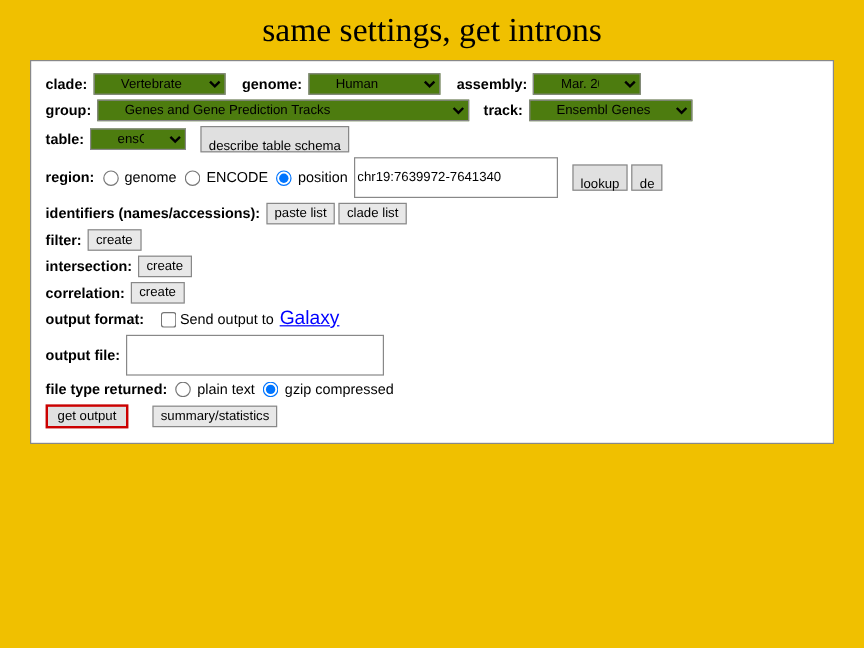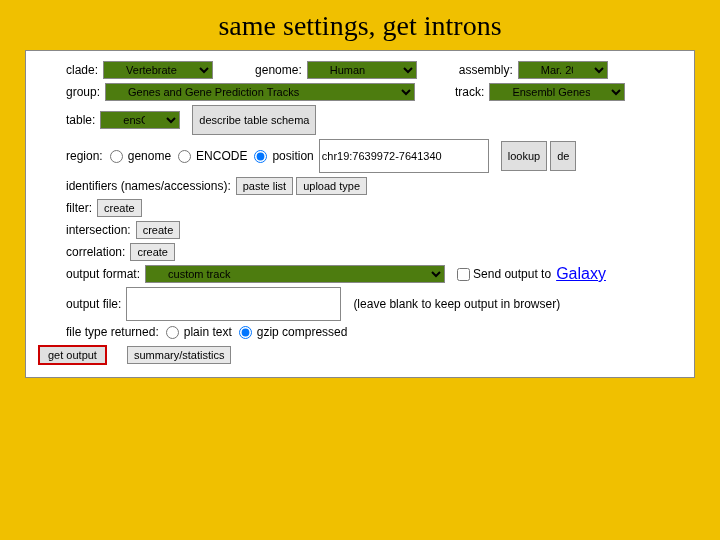--- a/index.html
+++ b/index.html
@@ -31,24 +31,23 @@
       font-family: Arial, sans-serif;
     }
     .form-row {
       display: flex;
       align-items: center;
       flex-wrap: wrap;
       margin-bottom: 4px;
       gap: 3px;
     }
     .label {
-      font-weight: normal;
+      font-weight: bold;
       margin-right: 2px;
       white-space: nowrap;
-      margin-left: 28px;
     }
     .label-normal {
       font-weight: normal;
       margin-right: 2px;
       white-space: nowrap;
     }
     select {
       font-size: 11px;
       padding: 0 18px;
       height: 18px;
@@ -59,25 +58,25 @@
       font-size: 11px;
       height: 24px;
       border: 1px solid #888;
       padding: 16px 2px;
     }
     input[type="radio"] {
       margin: 0 2px;
     }
     .btn {
       font-size: 11px;
-      padding: 0 6px;
+      padding: 10px 6px;
       border: 1px solid #888;
       background: #e0e0e0;
       cursor: pointer;
-      height: 30px;
+      height: 18px;
     }
     .btn-red-border {
       font-size: 11px;
       padding: 1px 8px;
       border: 2px solid #cc0000;
       background: #e0e0e0;
       cursor: pointer;
       height: 20px;
       font-weight: normal;
     }
@@ -162,54 +161,50 @@
     <span class="label-normal">position</span>
     <input type="text" class="position-input" value="chr19:7639972-7641340" style="">
     <span style="width:6px"></span>
     <button class="btn">lookup</button>
     <button class="btn">de</button>
   </div>
 
   <div class="form-row">
     <span class="label">identifiers (names/accessions):</span>
     <button class="btn-plain">paste list</button>
-    <button class="btn-plain">upload type</button>
+    <button class="btn-plain">clade list</button>
   </div>
 
   <div class="form-row">
     <span class="label">filter:</span>
     <button class="btn-plain">create</button>
   </div>
 
   <div class="form-row">
     <span class="label">intersection:</span>
     <button class="btn-plain">create</button>
   </div>
 
   <div class="form-row">
     <span class="label">correlation:</span>
     <button class="btn-plain">create</button>
   </div>
 
   <div class="form-row">
     <span class="label">output format:</span>
-    <select class="format-select">
-      <option>custom track</option>
-    </select>
     <span style="width:6px"></span>
     <input type="checkbox" style="">
     <span class="label-normal">Send output to</span>
     <span class="link">Galaxy</span>
   </div>
 
   <div class="form-row">
     <span class="label">output file:</span>
     <input type="text" class="output-file-input" style="">
     <span style="width:6px"></span>
-    <span class="label-normal">(leave blank to keep output in browser)</span>
   </div>
 
   <div class="form-row">
     <span class="label">file type returned:</span>
     <input type="radio" name="filetype" style="">
     <span class="label-normal">plain text</span>
     <input type="radio" name="filetype" checked="" style="">
     <span class="label-normal">gzip compressed</span>
   </div>
 

